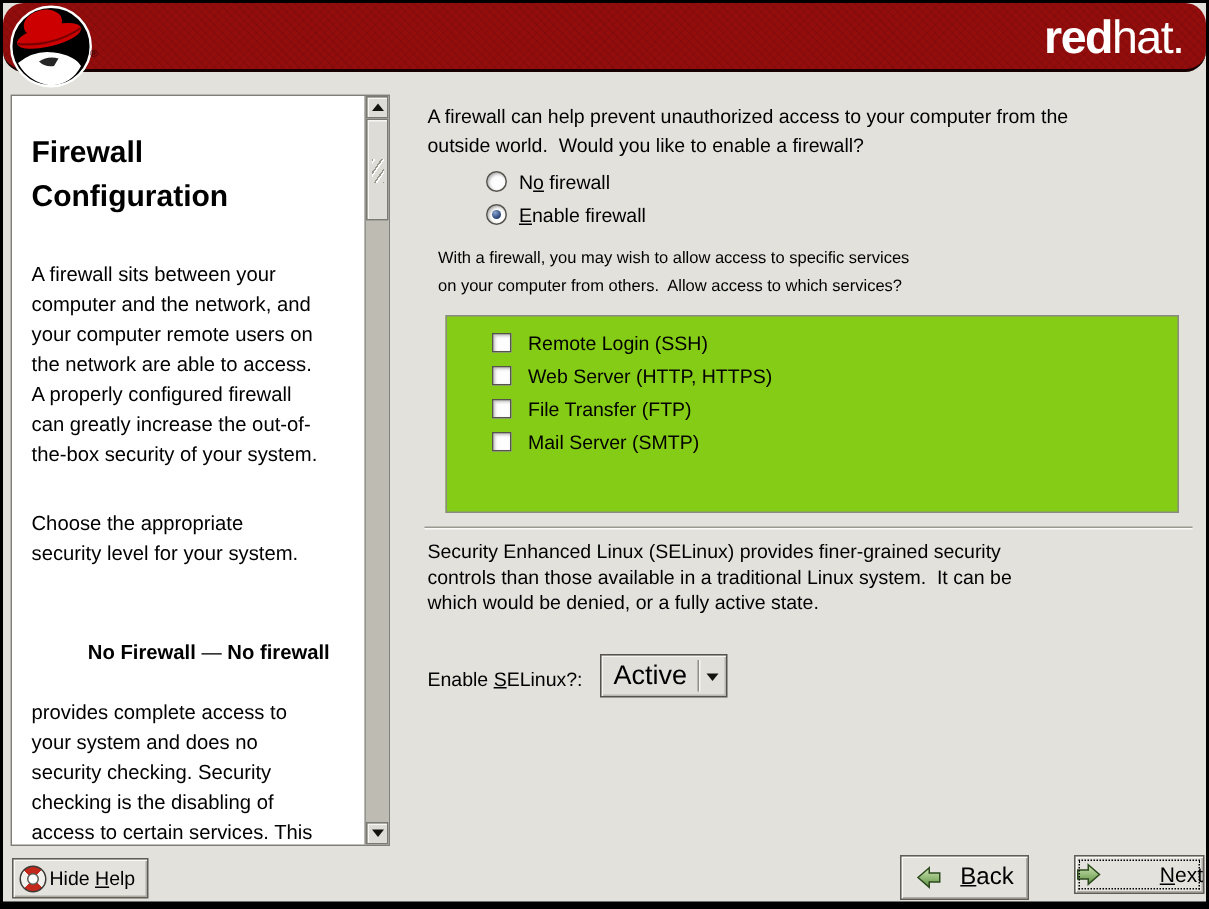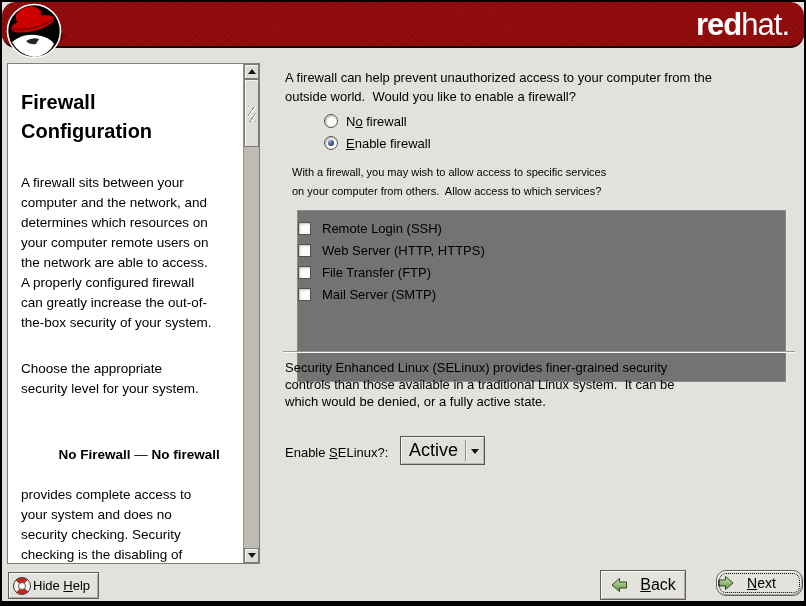--- a/index.html
+++ b/index.html
@@ -37,44 +37,44 @@
     background:repeating-linear-gradient(125deg,#98968d 0 1px,#fff 1px 2px,transparent 2px 5px);}
   
   .pre{white-space:pre;}
   .intro{position:absolute;left:283px;top:66px;font-size:13px;line-height:19px;}
   .radio-row{position:absolute;display:flex;align-items:center;gap:8px;font-size:13px;height:16px;}
   .radio{width:14px;height:14px;border-radius:50%;background:#fdfdfd;border:1px solid #55534c;box-sizing:border-box;
     box-shadow:inset 1px 1px 2px rgba(0,0,0,.3);flex:0 0 auto;}
   .radio.on::after{content:"";display:block;width:6px;height:6px;margin:3px;border-radius:50%;
     background:radial-gradient(circle at 35% 30%,#8aa5cf,#1f3a6e 75%);}
   .svc-intro{position:absolute;left:290px;top:161px;font-size:11px;line-height:19px;}
-  .services-box{position:absolute;left:295px;top:208px;width:489px;height:172px;background:#737373;
-    border:1px solid #8b8a82;box-sizing:border-box;padding:6px 0 0 0;}
+  .services-box{position:absolute;left:295px;top:208px;width:489px;height:132px;background:#84cc16;
+    border:1px solid #8b8a82;box-sizing:border-box;padding:6px 0 0 30px;}
   .svc-row{display:flex;align-items:center;height:22px;gap:11px;font-size:13px;}
   .checkbox{width:13px;height:13px;background:#fdfdfd;border:1px solid #55534c;box-sizing:border-box;
     box-shadow:inset 1px 1px 2px rgba(0,0,0,.25);flex:0 0 auto;}
   .hsep{position:absolute;left:281px;top:349px;width:512px;height:0;
     border-top:1px solid #9a988f;border-bottom:1px solid #fbfaf7;}
   .selinux-text{position:absolute;left:283px;top:357px;font-size:13px;line-height:17px;}
   .selinux-label{position:absolute;left:283px;top:443px;font-size:13px;}
   .combo{position:absolute;left:398px;top:434px;width:85px;height:29px;background:#e0dfda;
     border:1px solid #55534c;box-sizing:border-box;display:flex;align-items:center;
     box-shadow:inset 1px 1px 0 #f6f5f2,inset -1px -1px 0 #b8b6ae;}
   .combo-text{flex:1;padding-left:8px;font-size:18px;}
   .combo-sep{width:1px;height:21px;background:#8f8d85;box-shadow:1px 0 0 #f6f5f2;}
   .combo-arrow{width:18px;display:flex;justify-content:center;align-items:center;}
   .combo-arrow span{width:0;height:0;border:4px solid transparent;border-top:5px solid #14140f;margin-top:5px;}
   
   .btn{position:absolute;background:#e3e2dd;border:1px solid #5f5d56;box-sizing:border-box;cursor:default;
     box-shadow:inset 1px 1px 0 #fafaf7,inset -1px -1px 0 #aeaca4;display:flex;align-items:center;font-size:13px;}
   #hide-help{left:6px;top:570px;width:91px;height:27px;padding-left:4px;gap:2px;}
   #release-notes{left:122px;top:570px;width:112px;height:27px;padding-left:6px;gap:4px;}
   #back-btn{left:598px;top:568px;width:86px;height:30px;justify-content:center;gap:12px;font-size:16px;}
-  #next-btn{left:714px;top:568px;width:87px;height:26px;justify-content:flex-start;gap:12px;font-size:14px;
-    outline:1px dotted #000;outline-offset:-4px;border-radius:10px;}
+  #next-btn{left:714px;top:568px;width:87px;height:26px;justify-content:space-between;gap:12px;font-size:14px;
+    outline:1px dotted #000;outline-offset:-4px;}
   .mn{text-decoration:underline;}
   .lp{white-space:pre;}
   
   .lifebuoy{width:18px;height:18px;border-radius:50%;border:1px solid #3a3a36;box-sizing:border-box;position:relative;flex:0 0 auto;
     background:conic-gradient(#c2281c 0 12%,#f1f0ec 12% 37%,#c2281c 37% 62%,#f1f0ec 62% 87%,#c2281c 87% 100%);}
   .lifebuoy::after{content:"";position:absolute;left:4px;top:4px;width:8px;height:8px;border-radius:50%;
     background:#fff;border:1px solid #5a5953;box-sizing:border-box;}
   .doc{width:14px;height:18px;background:#fff;border:1px solid #4c4b46;box-sizing:border-box;position:relative;flex:0 0 auto;}
   .doc::after{content:"";position:absolute;top:-1px;right:-1px;width:0;height:0;border-style:solid;
     border-width:0 6px 6px 0;border-color:#e3e2dd #e3e2dd #b7b5ad transparent;}
@@ -103,21 +103,20 @@
 
   <div class="help-panel">
     <div class="help-content">
       <div class="mt24">
         <div class="help-title-line">Firewall</div>
         <div class="help-title-line">Configuration</div>
       </div>
       <div class="mt27">
         <div class="hl">A firewall sits between your</div>
         <div class="hl">computer and the network, and</div>
-        <div class="hl">determines which resources on</div>
         <div class="hl">your computer remote users on</div>
         <div class="hl">the network are able to access.</div>
         <div class="hl">A properly configured firewall</div>
         <div class="hl">can greatly increase the out-of-</div>
         <div class="hl">the-box security of your system.</div>
       </div>
       <div class="mt20">
         <div class="hl">Choose the appropriate</div>
         <div class="hl">security level for your system.</div>
       </div>

